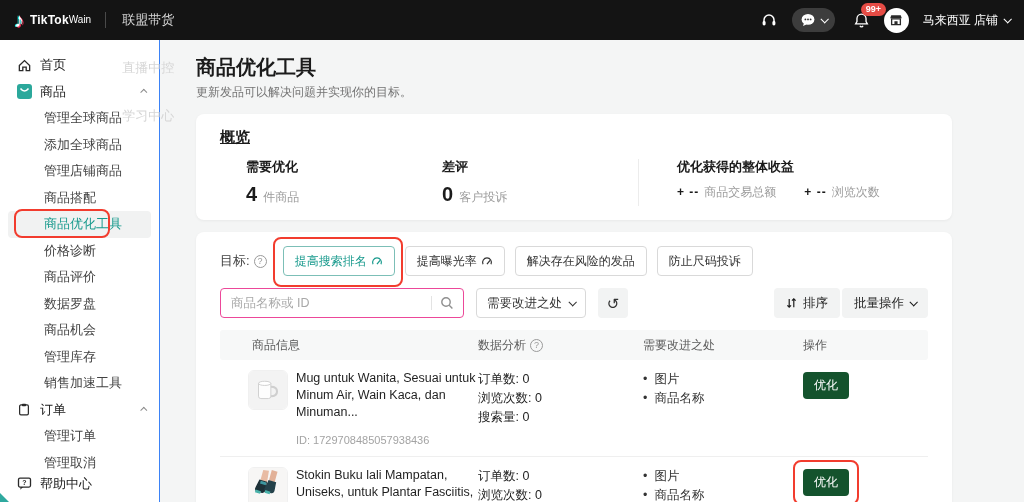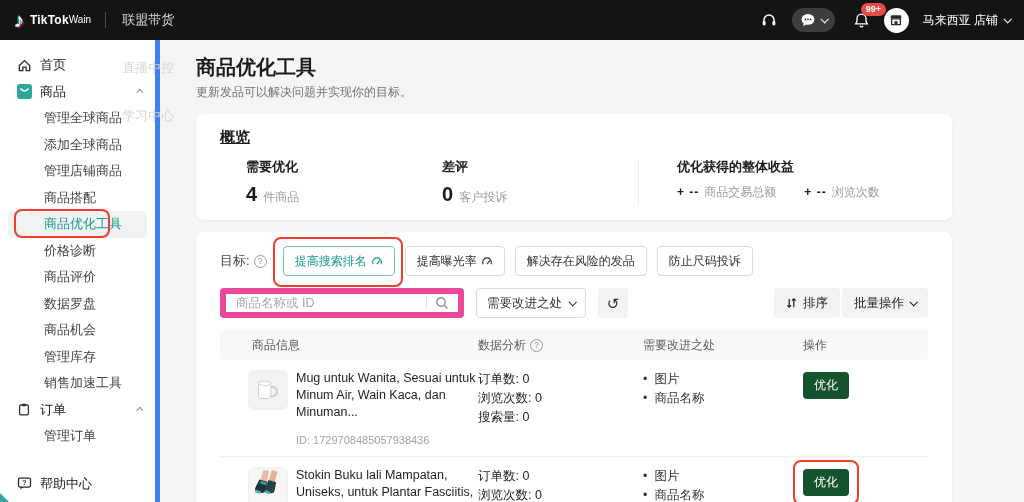--- a/index.html
+++ b/index.html
@@ -21,21 +21,21 @@
   .icon-btn { display:flex; align-items:center; justify-content:center; }
   .msg-pill { background:#3d3d3d; border-radius:12px; height:24px; padding:0 8px; display:flex; align-items:center; gap:5px; }
   .bell-wrap { position:relative; margin-left:4px; }
   .badge { position:absolute; top:-9px; left:8px; background:#E64C45; color:#fff; font-size:9px; font-weight:bold; padding:1.5px 5px; border-radius:8px; line-height:1.2; }
   .avatar { width:25px; height:25px; border-radius:50%; background:#fff; display:flex; align-items:center; justify-content:center; }
   .shop-label { font-size:12px; color:#fff; display:flex; align-items:center; gap:6px; white-space:nowrap; }
   .chev { display:inline-block; width:6px; height:6px; border-right:1.4px solid currentColor; border-bottom:1.4px solid currentColor; transform:rotate(45deg) translateY(-1px); }
   .chev.up { transform:rotate(-135deg) translateY(-1px); }
 
   
-  .sidebar { position:absolute; top:40px; left:0; width:160px; height:462px; background:#fff; border-right:5px solid #3b82f6; padding-top:12px; z-index:20; }
+  .sidebar { position:absolute; top:40px; left:0; width:160px; height:462px; background:#fff; border-right:1px solid #3b82f6; padding-top:12px; z-index:20; }
   .side-item { height:26.5px; display:flex; align-items:center; font-size:13px; color:#1b1b1b; cursor:pointer; padding:0 12px 0 16px; }
   .side-item .lbl { flex:0 1 auto; }
   .side-item .sicon { width:16px; height:16px; margin-right:8px; display:flex; align-items:center; justify-content:center; flex:none; }
   .side-item .chev { margin-left:auto; color:#8b8b8b; width:5px; height:5px; }
   .side-sub { padding-left:44px; color:#424242; }
   .side-sub.active { margin:0 8px; padding-left:36px; background:#F1F2F2; border-radius:4px; color:#189A8D; position:relative; }
   .help-item { position:absolute; bottom:5px; left:0; width:100%; }
   .bag-icon { width:15px; height:15px; background:#2BA89B; border-radius:3px; display:flex; align-items:center; justify-content:center; }
 
   
@@ -68,21 +68,21 @@
   .goals-row { display:flex; align-items:center; }
   .goals-label { font-size:13px; color:#424242; display:flex; align-items:center; gap:4px; margin-right:16px; white-space:nowrap; }
   .qc { width:13px; height:13px; border:1px solid #9a9a9a; border-radius:50%; color:#9a9a9a; font-size:9px; display:inline-flex; align-items:center; justify-content:center; flex:none; }
   .qc::after { content:"?"; }
   .tabs { display:flex; gap:10px; }
   .tab-wrap { position:relative; }
   .tab { height:30px; border:1px solid #d9d9d9; border-radius:4px; background:#fff; padding:0 11px; font-size:12px; color:#333; display:flex; align-items:center; gap:4px; cursor:pointer; white-space:nowrap; font-family:inherit; }
   .tab.selected { border-color:#7CBFB7; color:#189A8D; }
 
   .toolbar-row { display:flex; align-items:center; margin-top:12px; }
-  .search-box { width:244px; height:30px; border:6px solid #ec4899; border-radius:4px; background:#fff; display:flex; align-items:center; padding:0 9px 0 10px; }
+  .search-box { width:244px; height:30px; border:1px solid #ec4899; border-radius:4px; background:#fff; display:flex; align-items:center; padding:0 9px 0 10px; }
   .search-box input { flex:1; border:none; outline:none; font-size:12.5px; color:#333; font-family:inherit; background:transparent; min-width:0; }
   .search-box input::placeholder { color:#a8a8a8; }
   .search-sep { width:1px; height:14px; background:#e3e3e3; margin:0 8px 0 4px; }
   .dd-btn { height:30px; border:1px solid #d9d9d9; border-radius:4px; background:#fff; margin-left:12px; padding:0 10px; font-size:12.5px; color:#333; display:flex; align-items:center; gap:7px; cursor:pointer; font-family:inherit; }
   .refresh-btn { width:30px; height:30px; border:none; border-radius:4px; background:#F2F3F3; margin-left:12px; color:#333; font-size:15px; line-height:1; cursor:pointer; display:flex; align-items:center; justify-content:center; font-family:inherit; }
   .refresh-btn::after { content:"↺"; }
   .gray-btn { height:30px; border:none; border-radius:4px; background:#F2F3F3; padding:0 12px; font-size:12.5px; font-weight:500; color:#1b1b1b; display:flex; align-items:center; gap:6px; cursor:pointer; font-family:inherit; white-space:nowrap; }
   .right-tools { margin-left:auto; display:flex; gap:2px; }
 
   .tbl { margin-top:12px; }
@@ -205,20 +205,21 @@
       <span class="sicon">
         <svg width="14" height="15" viewBox="0 0 16 16">
             <rect x="3" y="2.8" width="10" height="11.4" rx="1.5" fill="none" stroke="#2a2a2a" stroke-width="1.4"></rect>
             <rect x="5.6" y="1.4" width="4.8" height="2.8" rx="1" fill="#2a2a2a"></rect>
           </svg>
       </span>
       <span class="lbl">订单</span>
       <span class="chev up"></span>
     </div>
     <div class="side-item side-sub">管理订单</div>
+    <div class="side-item side-sub">管理取消</div>
     <div class="side-item help-item">
       <span class="sicon">
         <svg width="15" height="15" viewBox="0 0 16 16">
             <rect x="1.6" y="2.2" width="12.8" height="9.6" rx="1.6" fill="none" stroke="#2a2a2a" stroke-width="1.4"></rect>
             <path d="M4 11.8l-0.6 2.8 3.2-2.8z" fill="#2a2a2a"></path>
             <text x="8" y="9.6" text-anchor="middle" font-size="7.5" font-weight="bold" fill="#2a2a2a">?</text>
           </svg>
       </span>
       <span class="lbl">帮助中心</span>
     </div>

